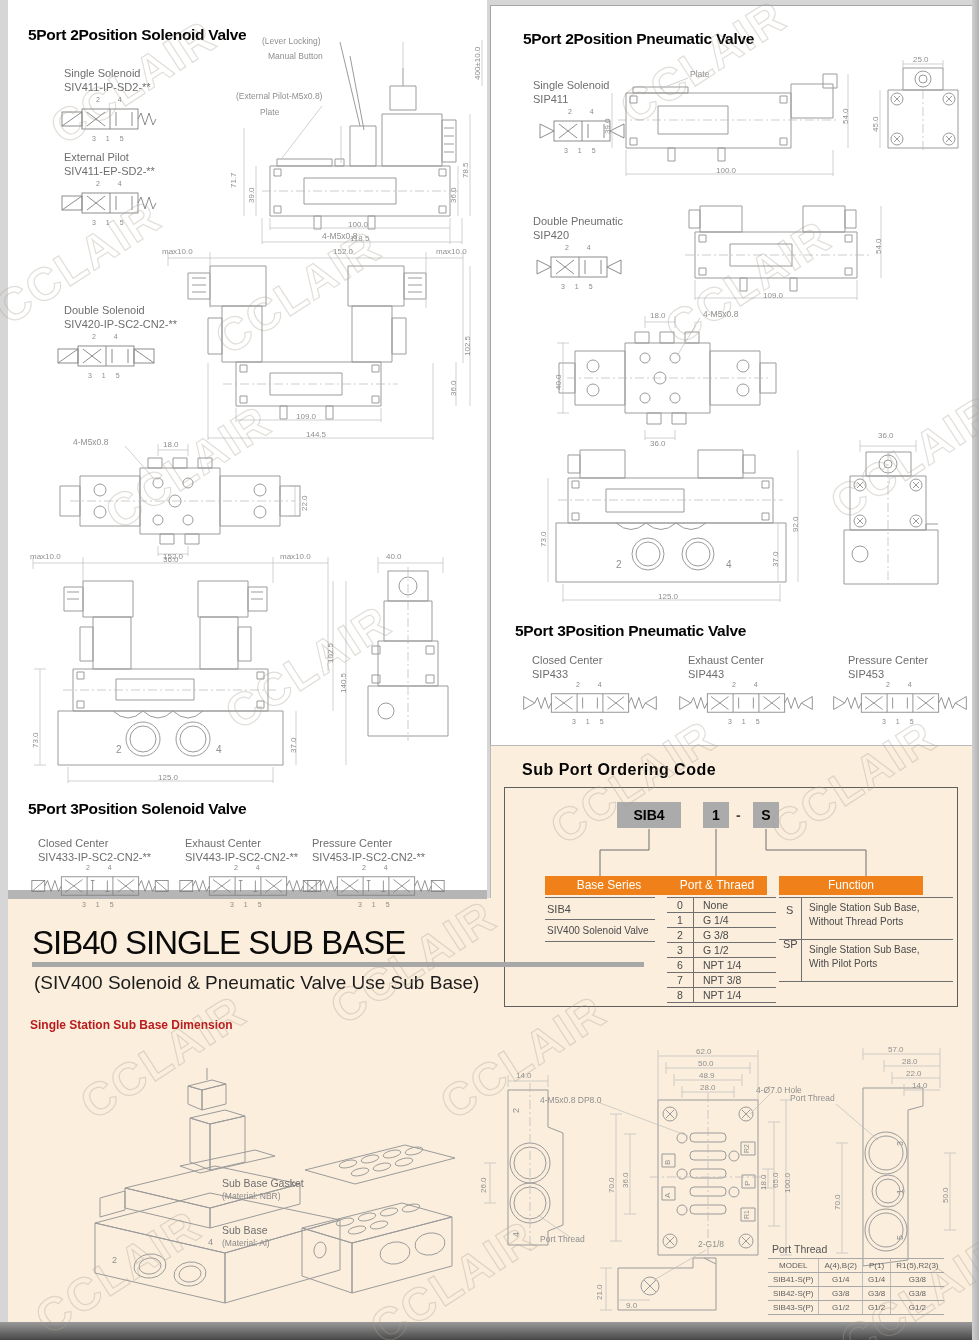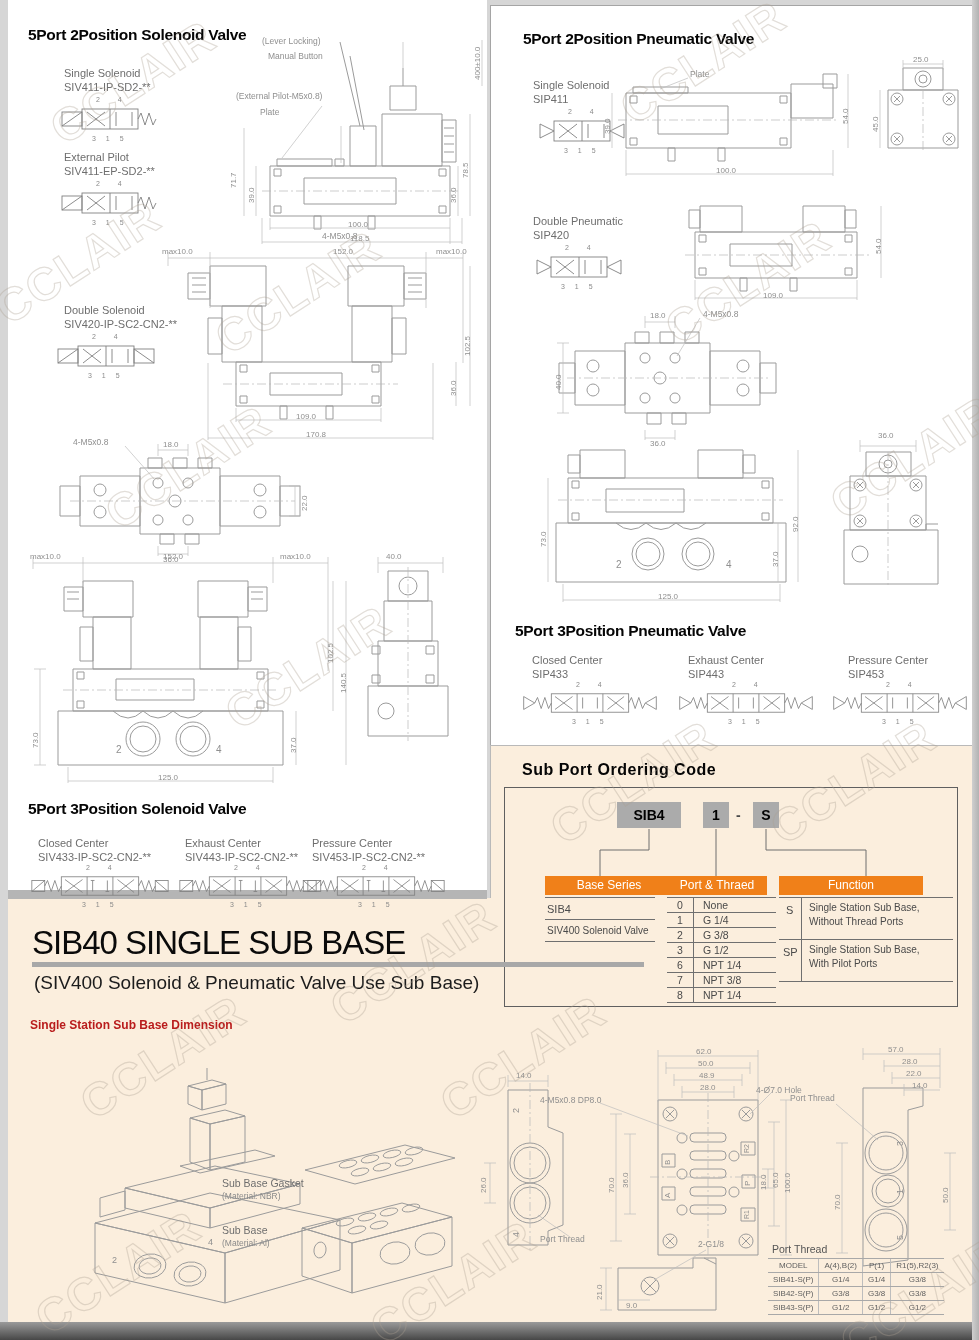--- a/index.html
+++ b/index.html
@@ -224,21 +224,21 @@
     <path class="dl" d="M20,10 L315,10 M20,4 L20,18 M62,4 L62,60 M278,4 L278,60 M315,4 L315,115"></path>
     <path class="dl" d="M322,18 L322,158 M308,114 L308,158"></path>
     <path class="dl" d="M88,172 L233,172 M60,190 L285,190 M88,160 L88,174 M233,160 L233,174 M60,115 L60,192 M285,115 L285,192"></path>
   </svg>
   <div class="dim" style="left:14px;top:0px">max10.0</div>
   <div class="dim" style="left:185px;top:0px">152.0</div>
   <div class="dim" style="left:288px;top:0px">max10.0</div>
   <div class="dimv" style="left:316px;top:108px">102.5</div>
   <div class="dimv" style="left:302px;top:148px">36.0</div>
   <div class="dim" style="left:148px;top:165px">109.0</div>
-  <div class="dim" style="left:158px;top:183px">170.8</div>
+  <div class="dim" style="left:158px;top:183px">144.5</div>
 </div>
 
 <div class="drw" style="left:55px;top:438px;width:255px;height:127px">
   <svg class="draw" width="255" height="127">
     <rect x="85" y="30" width="80" height="66"></rect>
       <rect x="25" y="38" width="60" height="50"></rect>
       <rect x="165" y="38" width="60" height="50"></rect>
     <rect x="5" y="48" width="20" height="30"></rect>
       <rect x="225" y="48" width="20" height="30"></rect>
     <circle cx="45" cy="52" r="6"></circle>
@@ -574,21 +574,21 @@
         </tr>
   </tbody>
     </table>
 
   <div class="hline" style="left:274px;top:109px;width:174px"></div>
   <div class="vline" style="left:296px;top:109px;height:84px"></div>
   <div class="otext" style="left:281px;top:116px">S</div>
   <div class="otext" style="left:304px;top:114px;font-size:10px">Single Station Sub Base,</div>
   <div class="otext" style="left:304px;top:128px;font-size:10px">Without Thread Ports</div>
   <div class="hline" style="left:274px;top:151px;width:174px"></div>
-  <div class="otext" style="left:278px;top:158px">SP</div>
+  <div class="otext" style="left:278px;top:150px">SP</div>
   <div class="otext" style="left:304px;top:156px;font-size:10px">Single Station Sub Base,</div>
   <div class="otext" style="left:304px;top:170px;font-size:10px">With Pilot Ports</div>
   <div class="hline" style="left:274px;top:193px;width:174px"></div>
 </div>
 
 <div class="big-title" style="left:32px;top:924px">SIB40 SINGLE SUB BASE</div>
 <div class="title-bar" style="left:32px;top:962px;width:612px;height:5px"></div>
 <div class="subtitle" style="left:34px;top:972px">(SIV400 Solenoid &amp; Pneumatic Valve Use Sub Base)</div>
 <div class="dim-heading" style="left:30px;top:1018px">Single Station Sub Base Dimension</div>
 

